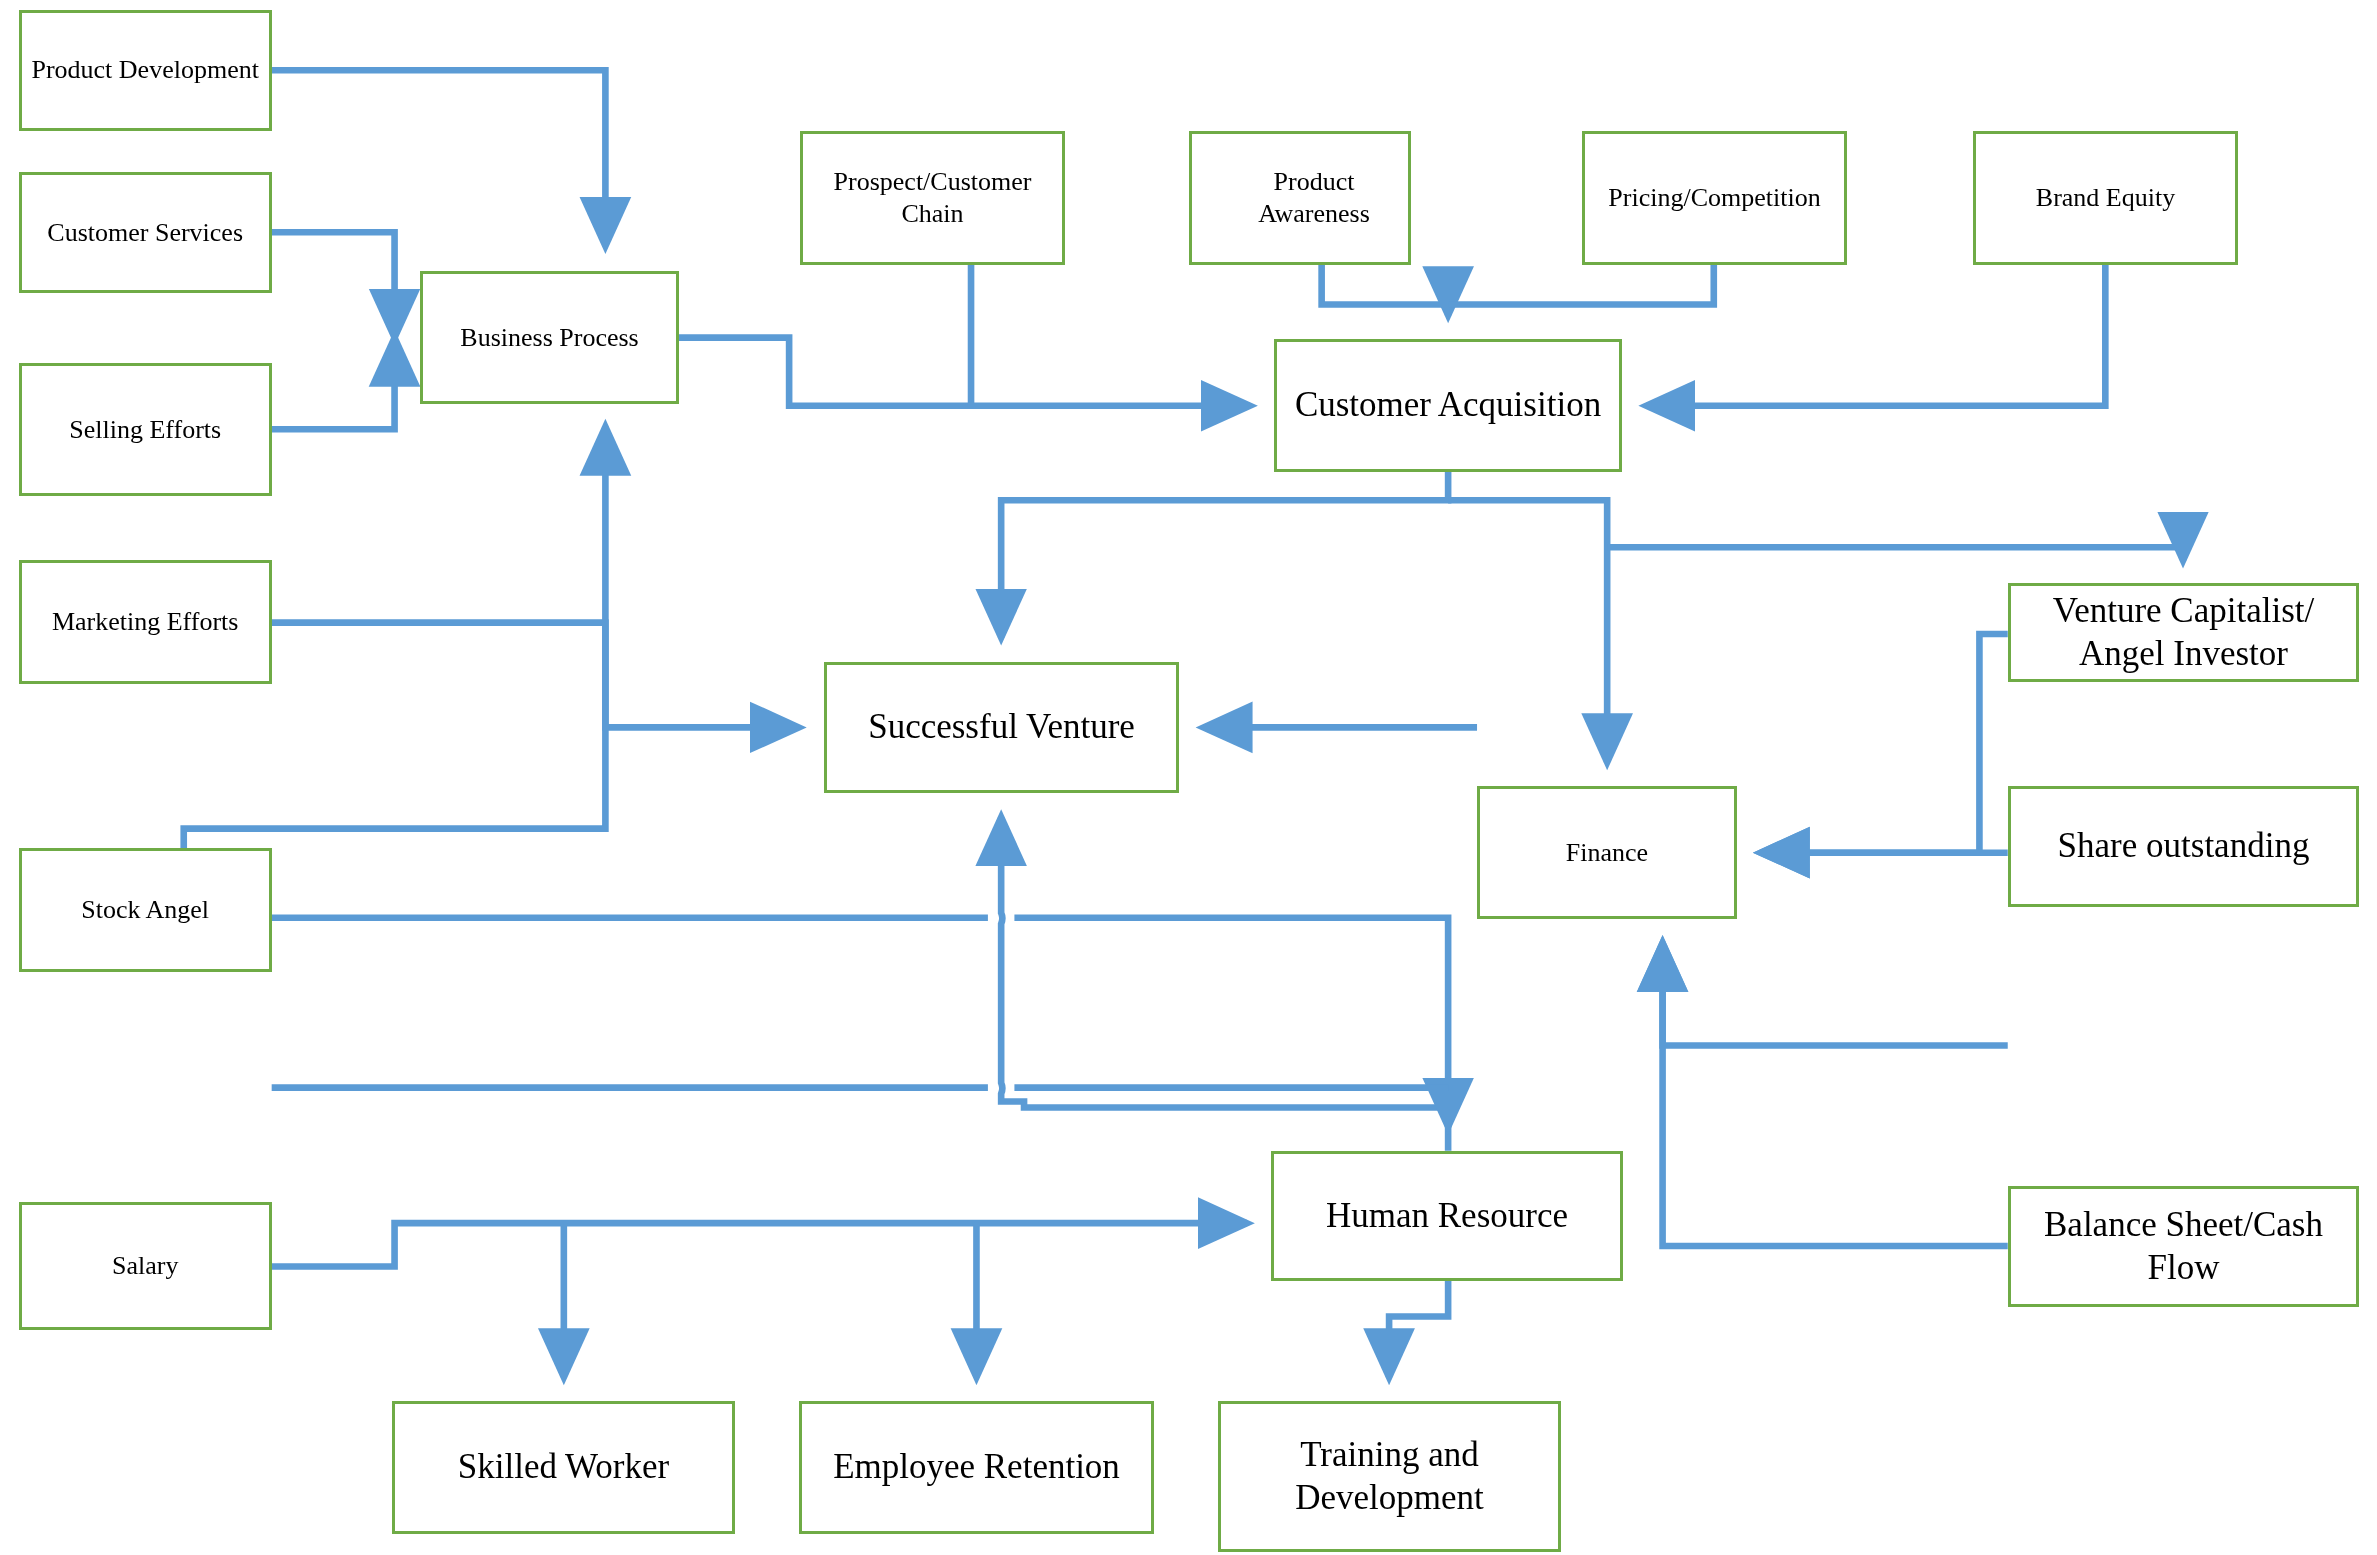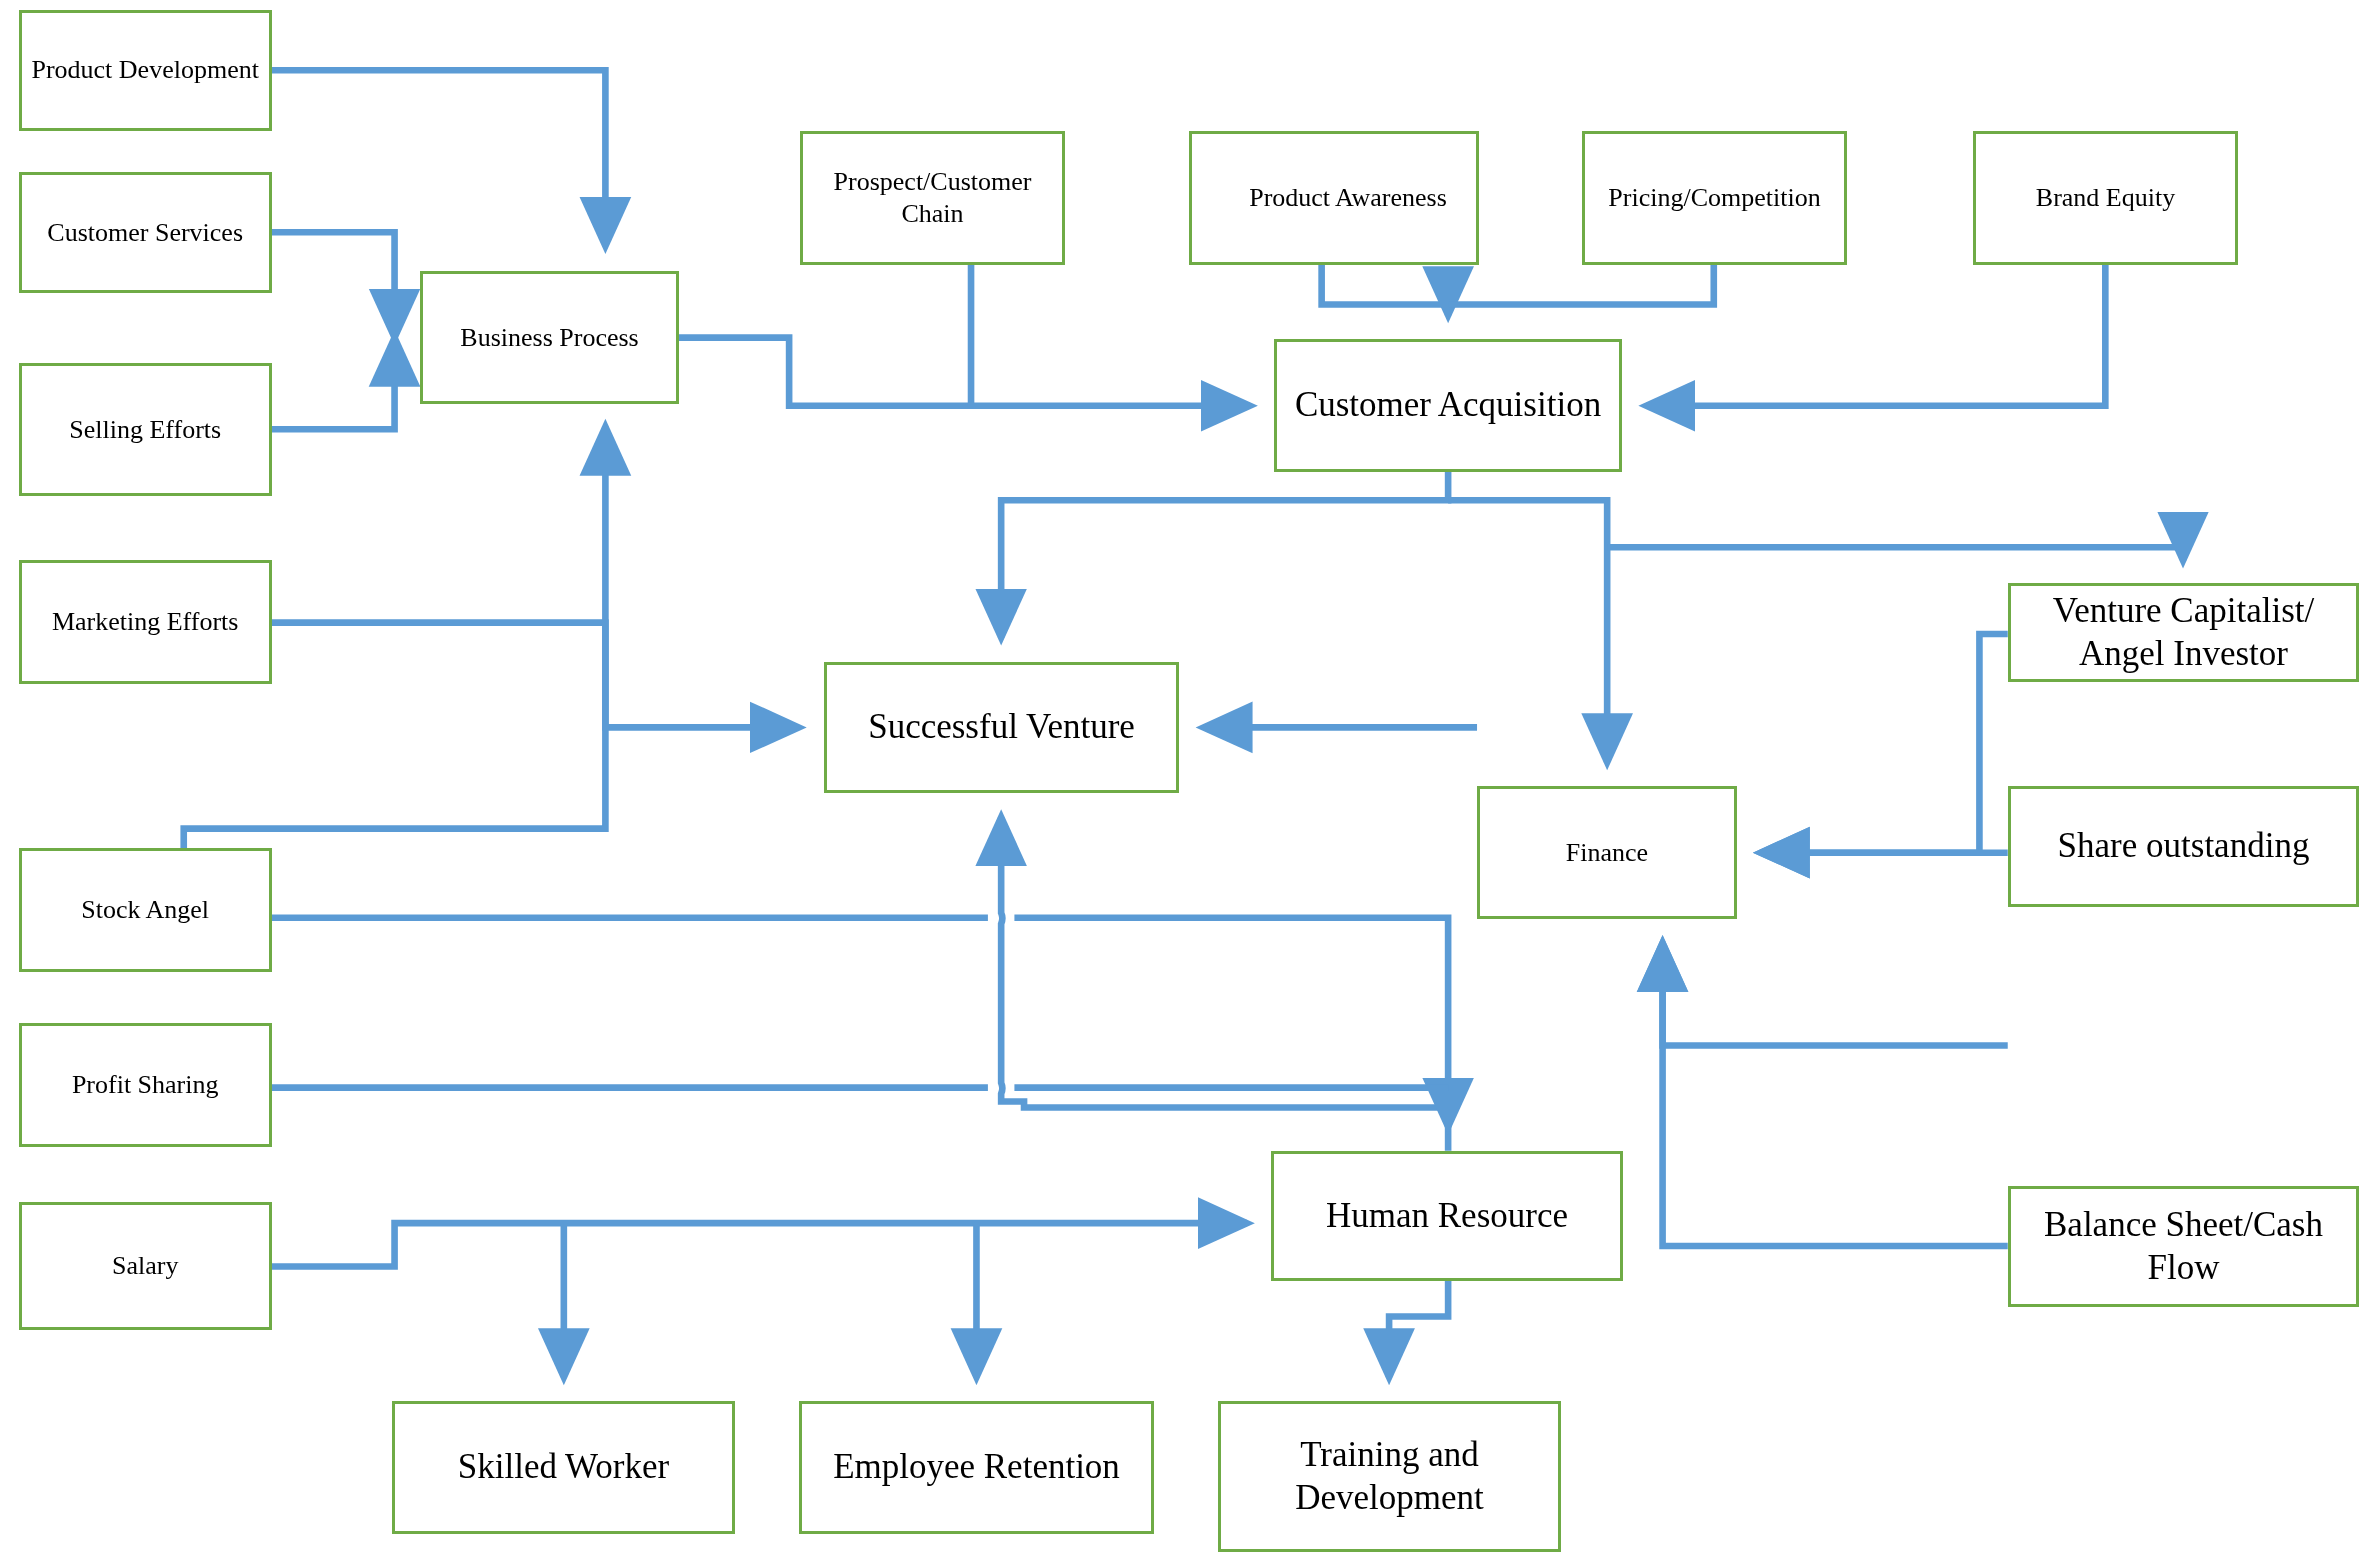--- a/index.html
+++ b/index.html
@@ -89,33 +89,30 @@
     </div>
     <div class="node f-md" style="left: 18.7px; top: 363px; width: 253px; height: 133px; border-color: rgb(111, 171, 70); background: rgb(255, 255, 255);">
       <span>Selling Efforts</span>
     </div>
     <div class="node f-md" style="left: 18.7px; top: 560px; width: 253px; height: 124px; border-color: rgb(111, 171, 70); background: rgb(255, 255, 255);">
       <span>Marketing Efforts</span>
     </div>
     <div class="node f-md" style="left: 18.7px; top: 848px; width: 253px; height: 124px; border-color: rgb(111, 171, 70); background: rgb(255, 255, 255);">
       <span>Stock Angel</span>
     </div>
-    <div class="node f-md" style="left: 18.7px; top: 1023px; width: 253px; height: 124px; border-color: rgb(111, 171, 70); background: rgb(255, 255, 255);">
-      <span>Profit Sharing</span>
-    </div>
     <div class="node f-md" style="left: 18.7px; top: 1202px; width: 253px; height: 128px; border-color: rgb(111, 171, 70); background: rgb(255, 255, 255);">
       <span>Salary</span>
     </div>
     <div class="node f-md" style="left: 420px; top: 271px; width: 259px; height: 133px; border-color: rgb(111, 171, 70); background: rgb(255, 255, 255);">
       <span>Business Process</span>
     </div>
     <div class="node f-md" style="left: 800px; top: 131px; width: 265px; height: 134px; border-color: rgb(111, 171, 70); background: rgb(255, 255, 255);">
       <span>Prospect/Customer Chain</span>
     </div>
-    <div class="node f-md" style="left: 1189px; top: 131px; width: 290px; height: 134px; border-color: rgb(111, 171, 70); background: rgb(255, 255, 255); padding-left: 28px;">
+    <div class="node f-md" style="left: 1189px; top: 131px; width: 222px; height: 134px; border-color: rgb(111, 171, 70); background: rgb(255, 255, 255); padding-left: 28px;">
       <span>Product Awareness</span>
     </div>
     <div class="node f-md" style="left: 1582px; top: 131px; width: 265px; height: 134px; border-color: rgb(111, 171, 70); background: rgb(255, 255, 255);">
       <span>Pricing/Competition</span>
     </div>
     <div class="node f-lg" style="left: 1274px; top: 339px; width: 348px; height: 133px; border-color: rgb(111, 171, 70); background: rgb(255, 255, 255);">
       <span>Customer Acquisition</span>
     </div>
     <div class="node f-md" style="left: 1973px; top: 131px; width: 265px; height: 134px; border-color: rgb(111, 171, 70); background: rgb(255, 255, 255);">
       <span>Brand Equity</span>

